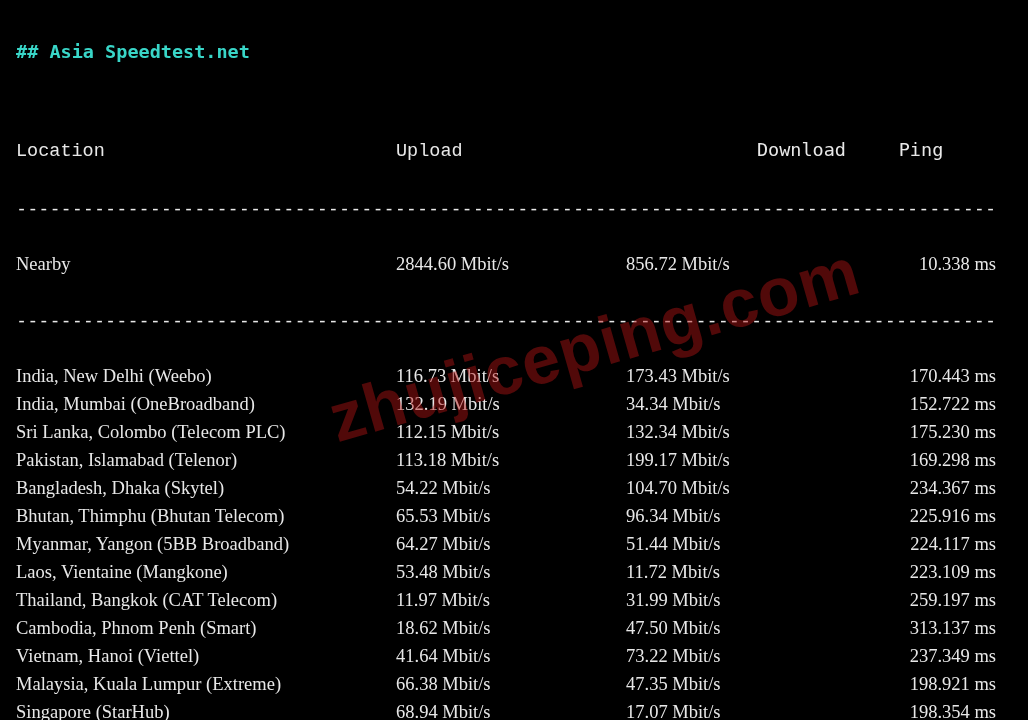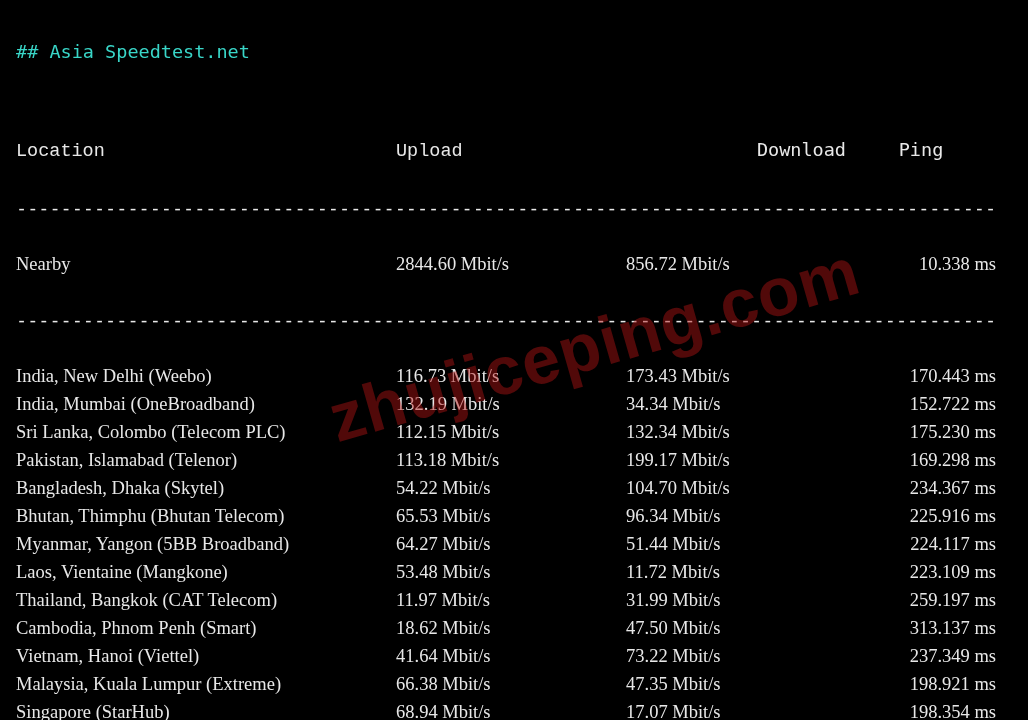--- a/index.html
+++ b/index.html
@@ -15,20 +15,21 @@
     font-family: "DejaVu Sans Mono", "Menlo", "Consolas", monospace;
     font-size: 18.5px;
     line-height: 28px;
     color: #e8e8e8;
     padding: 10px 16px 0 16px;
     white-space: pre;
     letter-spacing: 0px;
   }
   .heading {
     color: #39d6c8; 
+    font-weight: bold;
   }
   .headers {
     color: #e8e8e8;
   }
   .dashes {
     color: #e8e8e8;
     overflow: hidden;
   }
   .row {
     color: #e8e8e8;

